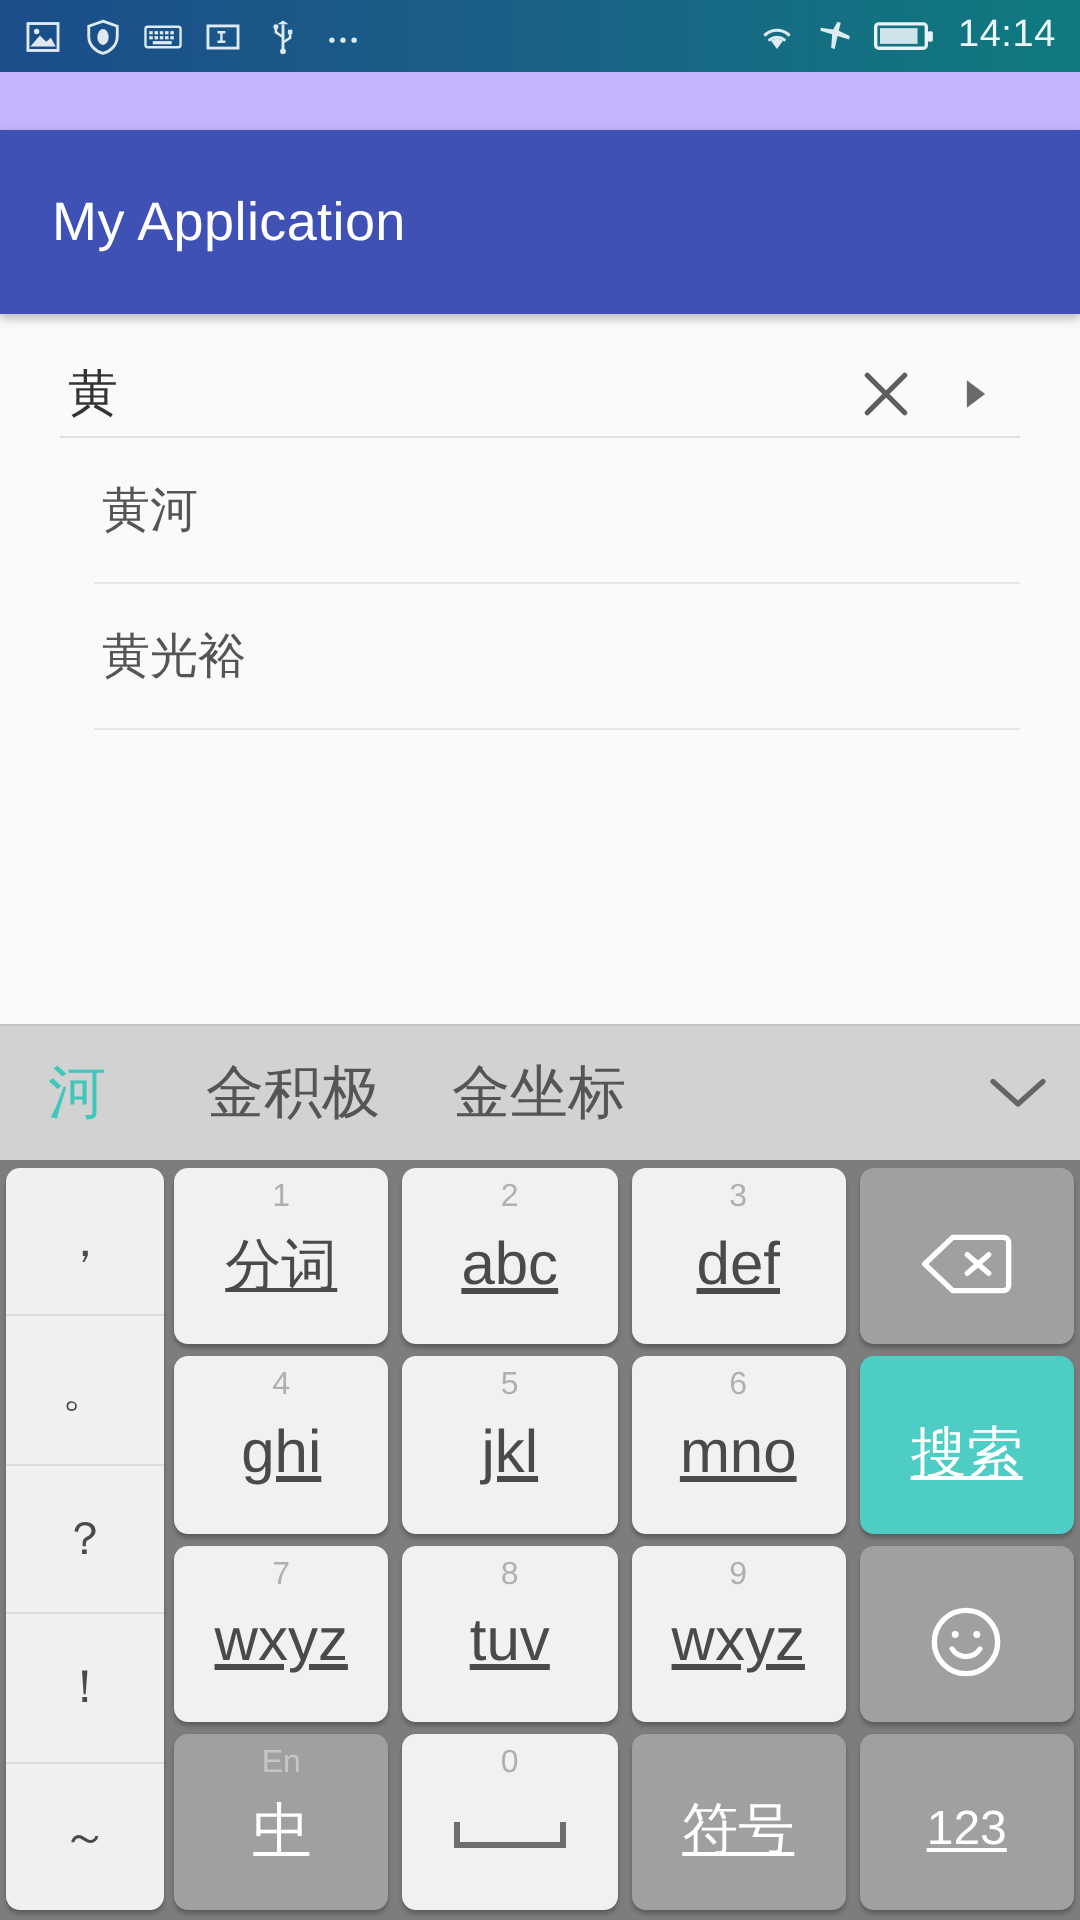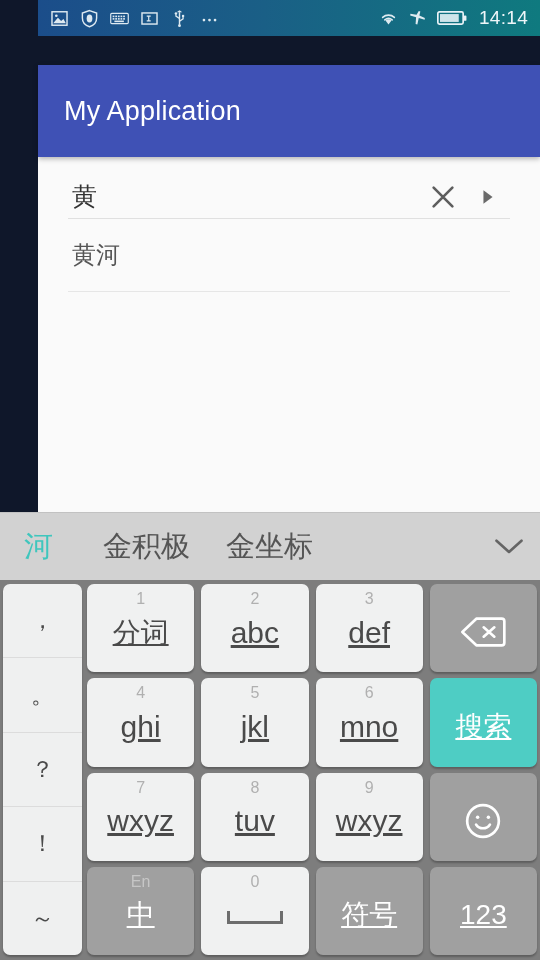--- a/index.html
+++ b/index.html
@@ -2,21 +2,21 @@
 <html><head>
 <meta charset="utf-8">
 <style>
   * { margin:0; padding:0; box-sizing:border-box; }
   html, body {
     width:540px; height:960px;
     font-family:"Liberation Sans","DejaVu Sans",sans-serif;
     background:#fafafa;
     overflow:hidden;
   }
-  #screen { position:relative; width:540px; height:808px; background:#0f172a;padding-left:38px; }
+  #screen { position:relative; width:540px; height:808px; background:#c4b5fd; }
 
   
   .status-bar {
     height:36px; width:100%;
     background:linear-gradient(90deg,#1b4d8a 0%,#1a5f86 45%,#0f7a7f 100%);
     display:flex; align-items:center;
     padding:0 12px; color:#e9f2f7;
   }
   .status-left { display:flex; align-items:center; gap:11px; flex:1; }
   .status-right { display:flex; align-items:center; gap:10px; }
@@ -53,20 +53,21 @@
     display:flex; align-items:center; justify-content:center;
   }
   .clear-btn { width:46px; height:46px; }
   .submit-btn { width:44px; height:46px; }
 
   .suggestion {
     height:73px; display:flex; align-items:center;
     border-bottom:1px solid #e6e6e6;
     font-size:24px; color:#555; padding-left:4px;
     cursor:pointer;
+    margin-left:17px;
   }
 
   
   .cand-bar {
     position:absolute; left:0; top:512px; width:540px; height:68px;
     background:#d2d2d2;
     display:flex; align-items:center;
     border-top:1px solid #c2c2c2;
   }
   .cand {
@@ -112,21 +113,21 @@
   }
   .key.dark { background:#a0a0a0; color:#fff; }
   .key.accent { background:#4ecdc4; color:#fff;align-items:center; }
   .key-num {
     position:absolute; top:7px; left:0; right:0; text-align:center;
     font-size:16px; color:#b0b0b0; line-height:1;
   }
   .key.dark .key-num { color:#c6c6c6; }
   .key-main { font-size:30px; line-height:1; margin-top:9px;text-decoration:underline; }
   .key-main.cjk { font-size:28px; }
-  .key-main.sm { font-size:28px; }
+  .key-main.sm { font-size:24px; }
   .spacebar-mark {
     margin-top:14px; width:56px; height:13px;
     border-left:3px solid #6d6d6d;
     border-right:3px solid #6d6d6d;
     border-bottom:3px solid #6d6d6d;
   }
   .ico-w { margin-top:8px; display:flex; align-items:center; justify-content:center; }
 </style>
 </head>
 <body>
@@ -213,20 +214,23 @@
       <button class="submit-btn">
         <svg width="16" height="16" viewBox="0 0 12 14">
           <path d="M2 1 L10 7 L2 13 Z" fill="#6a6a6a"></path>
         </svg>
       </button>
     </div>
 
     <div class="suggestion">
       <span>黄河</span>
     </div>
+    <div class="suggestion">
+      <span>黄光裕</span>
+    </div>
 
   </div>
 
   <div class="cand-bar">
     <div style="width:18px"></div>
     <div class="cand sel">河</div>
     <div style="width:38px"></div>
     <div class="cand">金积极</div>
     <div style="width:24px"></div>
     <div class="cand">金坐标</div>

